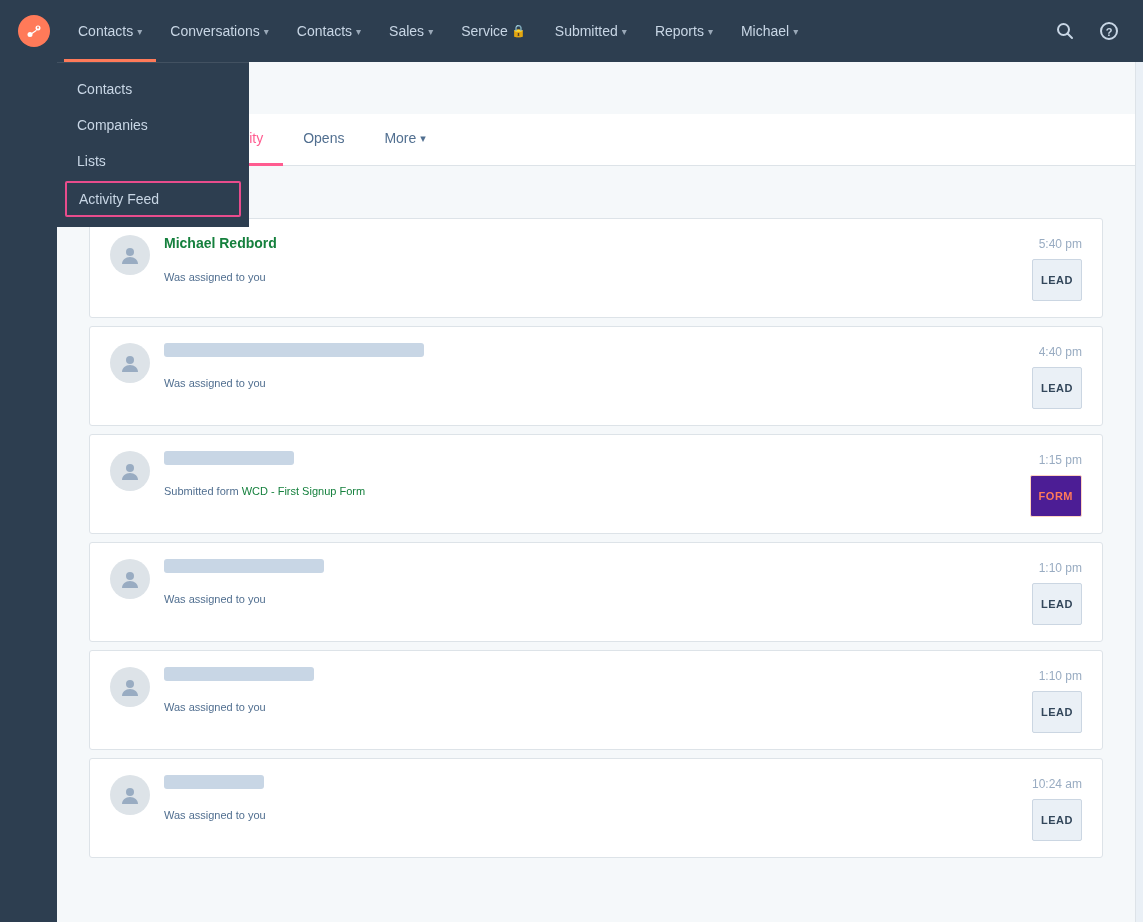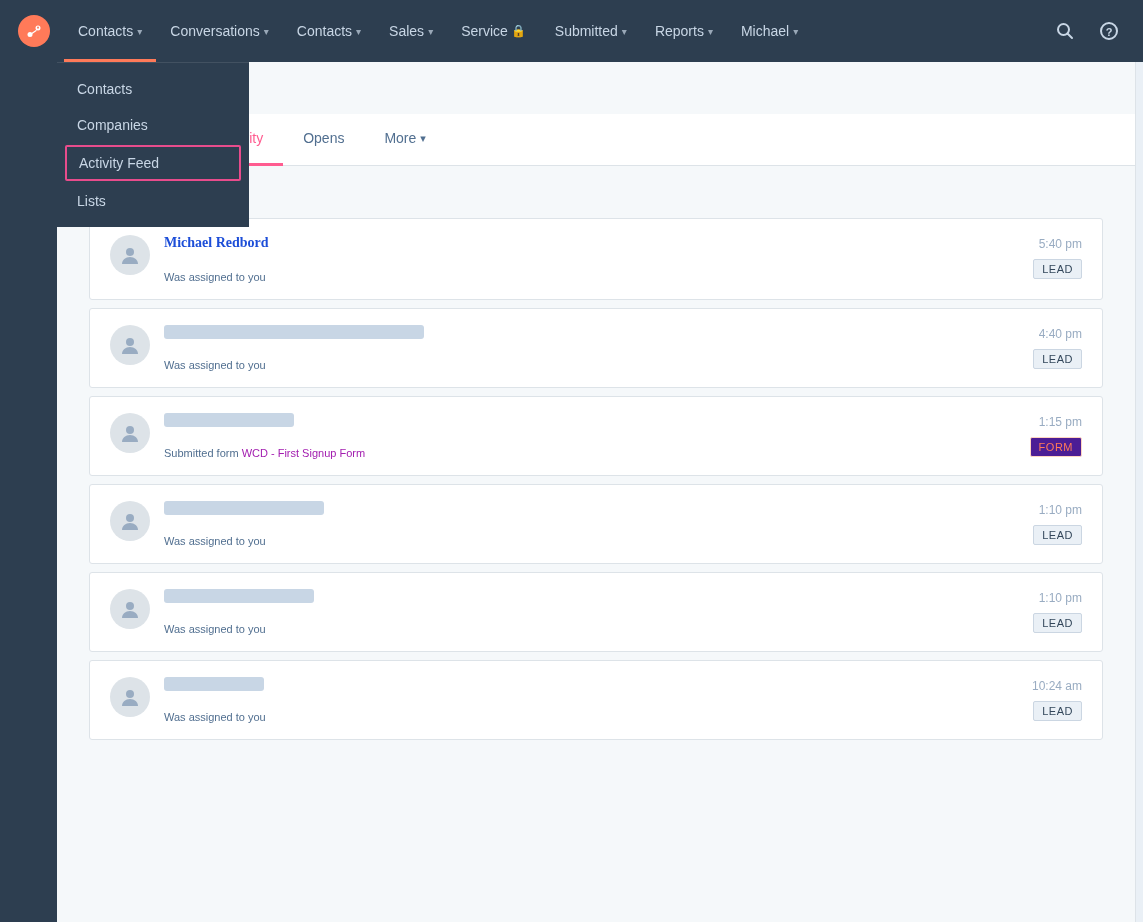--- a/index.html
+++ b/index.html
@@ -190,51 +190,50 @@
       flex-shrink: 0;
       color: #99acc2;
       font-size: 20px;
     }
     .activity-body {
       flex: 1;
     }
     .activity-name {
       font-size: 14px;
       font-weight: 600;
-      color: #1d4ed8;
+      color: #15803d;
       margin-bottom: 2px;
-      font-family: Liberation Serif, serif;
     }
     .activity-action {
       font-size: 11px;
       color: #516f90;
       margin-top: 20px;
     }
     .activity-action a {
-      color: #a21caf;
+      color: #15803d;
       text-decoration: none;
     }
     .activity-time {
       font-size: 12px;
       color: #99acc2;
       white-space: nowrap;
       margin-top: 2px;
     }
     .activity-right {
       display: flex;
       flex-direction: column;
       align-items: flex-end;
       gap: 8px;
     }
     .badge {
       display: inline-block;
-      padding: 3px 8px;
+      padding: 14px 8px;
       border-radius: 2px;
       font-size: 11px;
-      font-weight: 400;
+      font-weight: 700;
       letter-spacing: 0.5px;
     }
     .badge-lead {
       background: #eaf0f6;
       color: #33475b;
       border: 1px solid #cbd6e2;
     }
     .badge-form {
       background: #4c1d95;
       color: #ff7a59;
@@ -323,25 +322,25 @@
     </div>
   </div>
 
   <div class="dropdown-overlay">
     <div class="dropdown-item">
       <span>Contacts</span>
     </div>
     <div class="dropdown-item">
       <span>Companies</span>
     </div>
+    <div class="dropdown-item">
+      <span>Lists</span>
+    </div>
     <div class="dropdown-item dropdown-item-highlighted">
       <span>Activity Feed</span>
-    </div>
-    <div class="dropdown-item">
-      <span>Lists</span>
     </div>
   </div>
 </nav>
 
 <div class="page-content">
 
   <div class="left-sidebar"></div>
 
   <div class="main-area">
 

